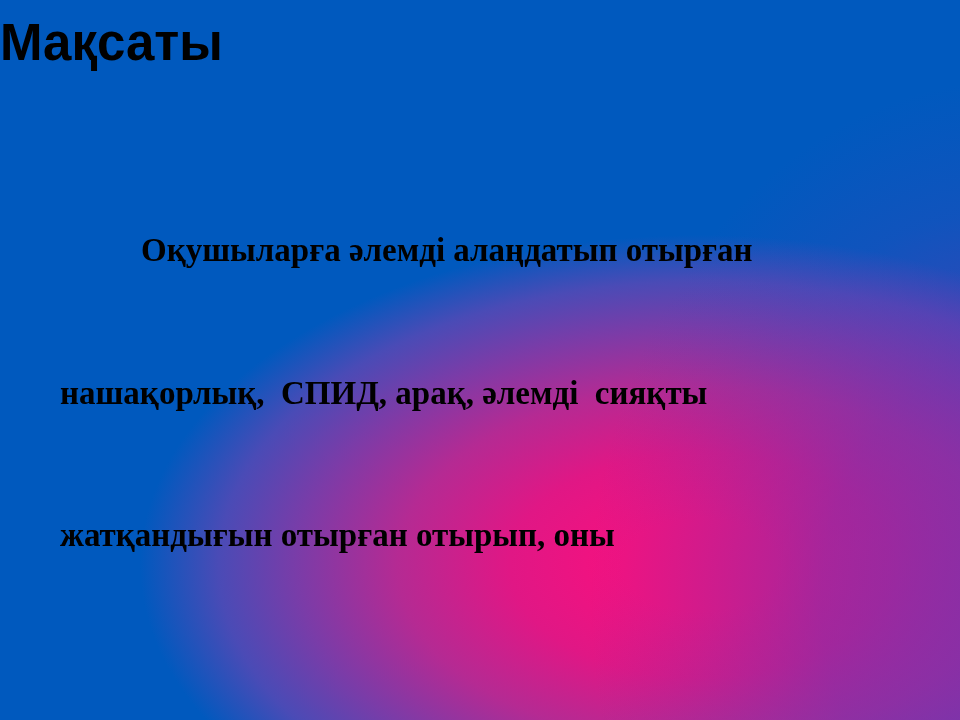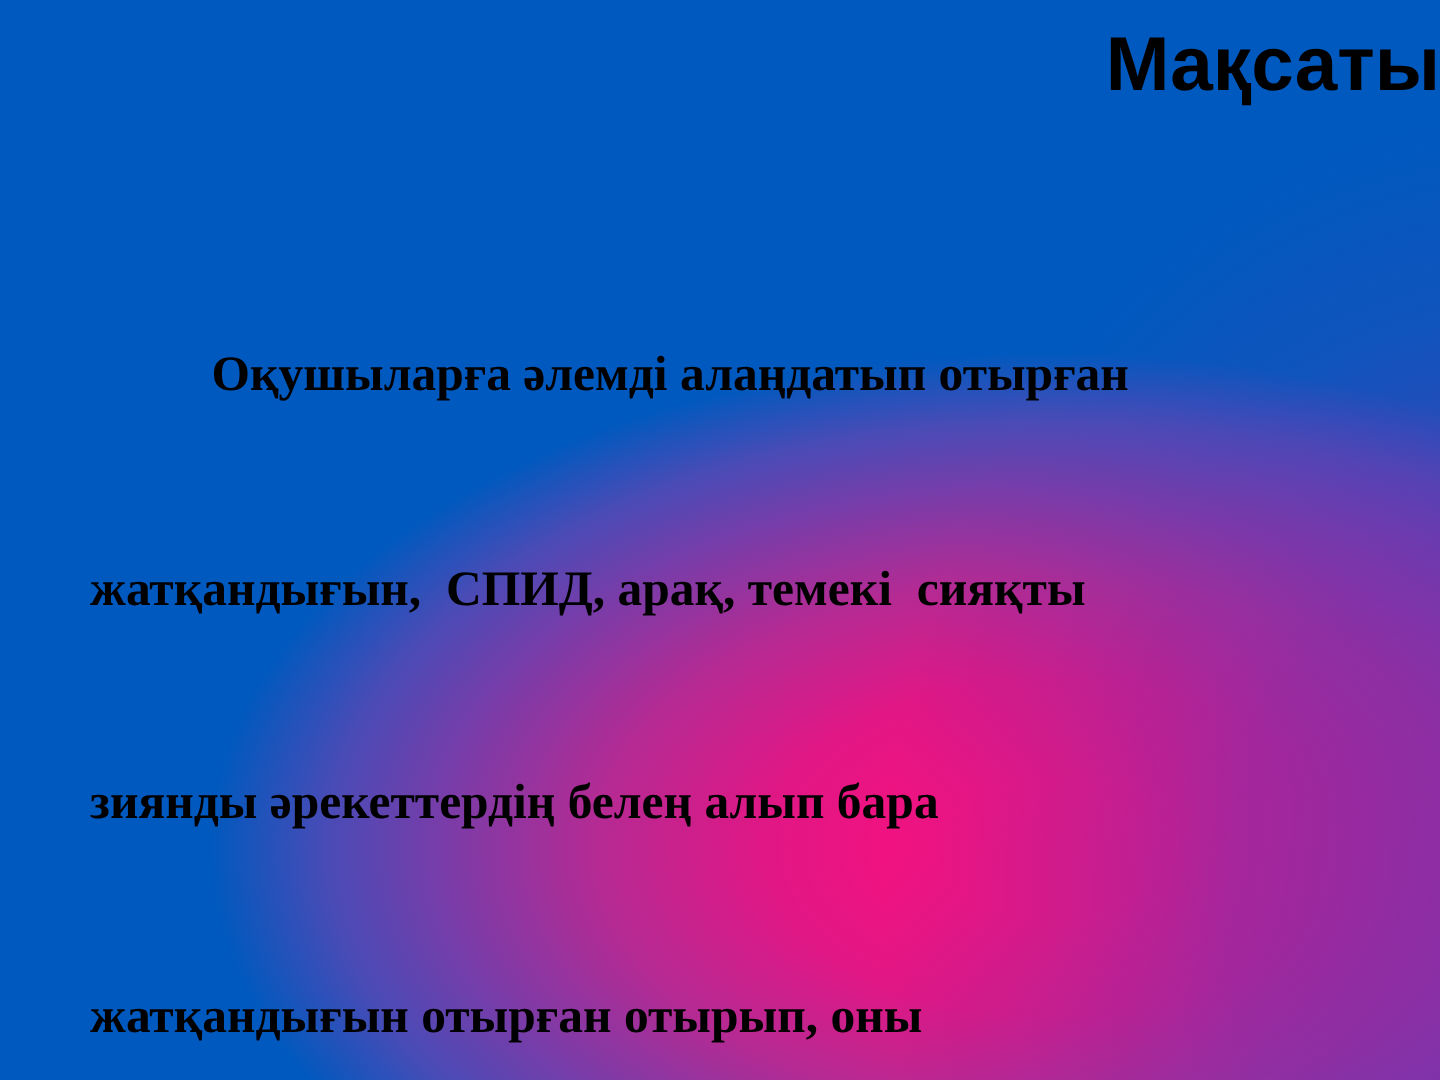--- a/index.html
+++ b/index.html
@@ -54,21 +54,21 @@
     position: absolute;
     inset: 0;
     z-index: 5;
   }
 
   #title {
     position: absolute;
     top: 14px;
     left: 0;
     width: 960px;
-    text-align: right;
+    text-align: left;
     font-family: "Liberation Sans", "DejaVu Sans", sans-serif;
     font-weight: bold;
     font-size: 51px;
     line-height: 58px;
     color: #000000;
     letter-spacing: 0px;
     white-space: pre;
   }
 
   #body-text {
@@ -99,22 +99,21 @@
 
   <div id="glow"></div>
   <div id="glow2"></div>
 
   <div id="content">
 
     <div id="title">Мақсаты</div>
 
     <div id="body-text">
       <span class="ln indent">    Оқушыларға әлемді алаңдатып отырған</span>
-      <span class="ln">жатқандығын,  СПИД, арақ, темекі  сияқты</span>
-      <span class="ln">зиянды әрекеттердің белең алып бара</span>
+      <span class="ln">нашақорлық,  СПИД, арақ, әлемді  сияқты</span>
       <span class="ln">жатқандығын отырған отырып, оны</span>
       
       
       
       
       
       
       
       
     </div>

